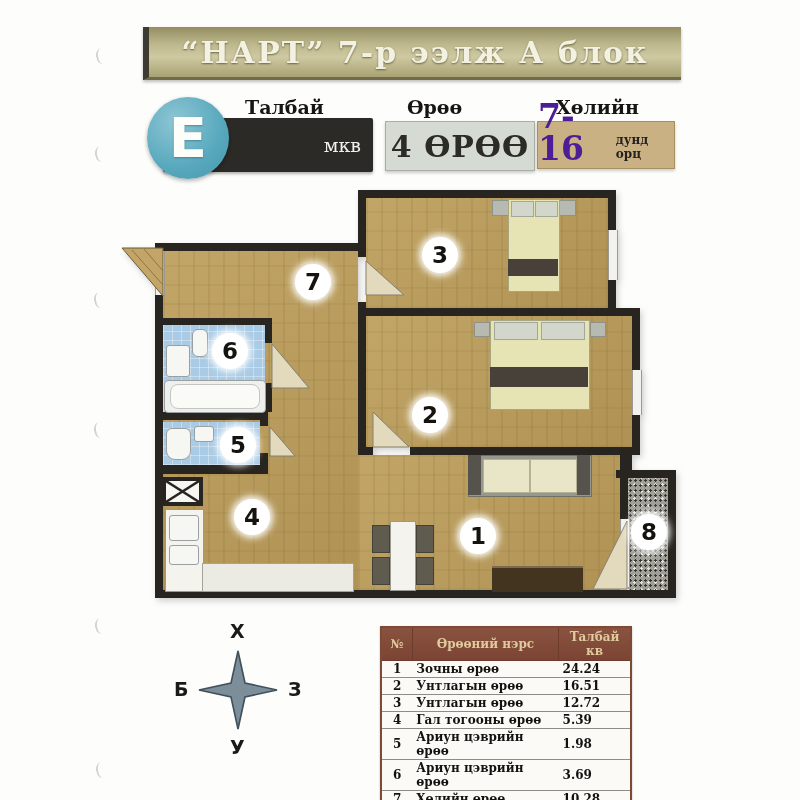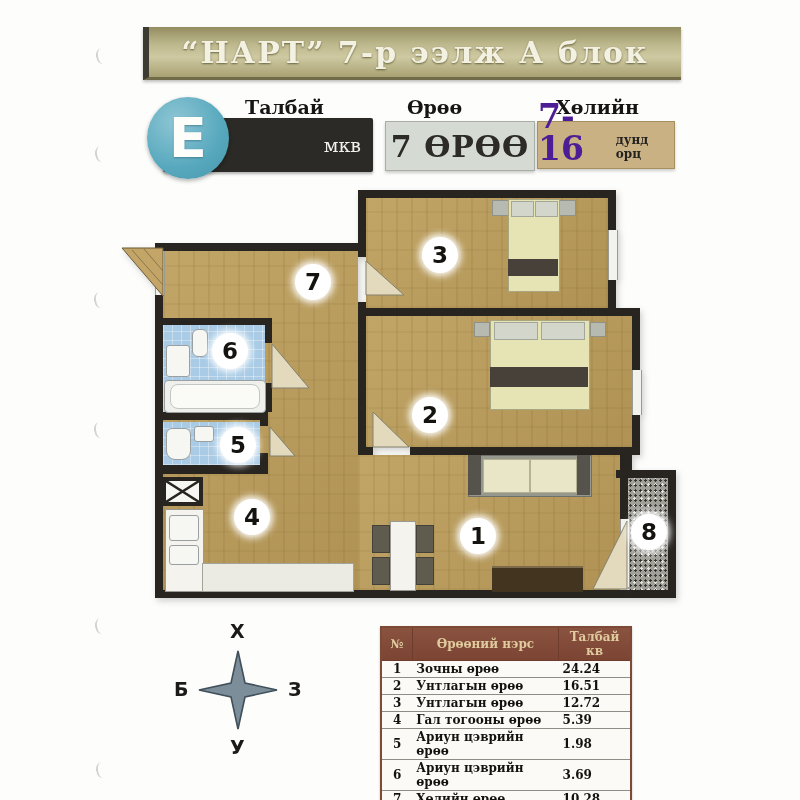--- a/index.html
+++ b/index.html
@@ -155,21 +155,21 @@
 <span class="bar-label" style="left:389px;top:96px;margin-left:18px;">Өрөө</span>
 <span class="bar-label" style="left:556px;top:96px;">Хөлийн</span>
 
 <div class="abs bar-black">
   <span class="area-unit">мкв</span>
 </div>
 <div class="abs badge">
   <span class="badge-letter">E</span>
 </div>
 <div class="abs bar-gray">
-  <span class="rooms-value">7 ӨРӨӨ</span>
+  <span class="rooms-value">4 ӨРӨӨ</span>
 </div>
 <div class="abs bar-tan">
   <span class="floor-value">7-16</span>
   <span class="floor-note">дунд орц</span>
 </div>
 
 <div class="abs plan" style="filter:drop-shadow(2px 3px 3px rgba(0,0,0,.18));">
 
   <div class="floor" style="left:43px;top:66px;width:195px;height:339px;"></div>
   <div class="floor" style="left:246px;top:13px;width:242px;height:110px;"></div>

